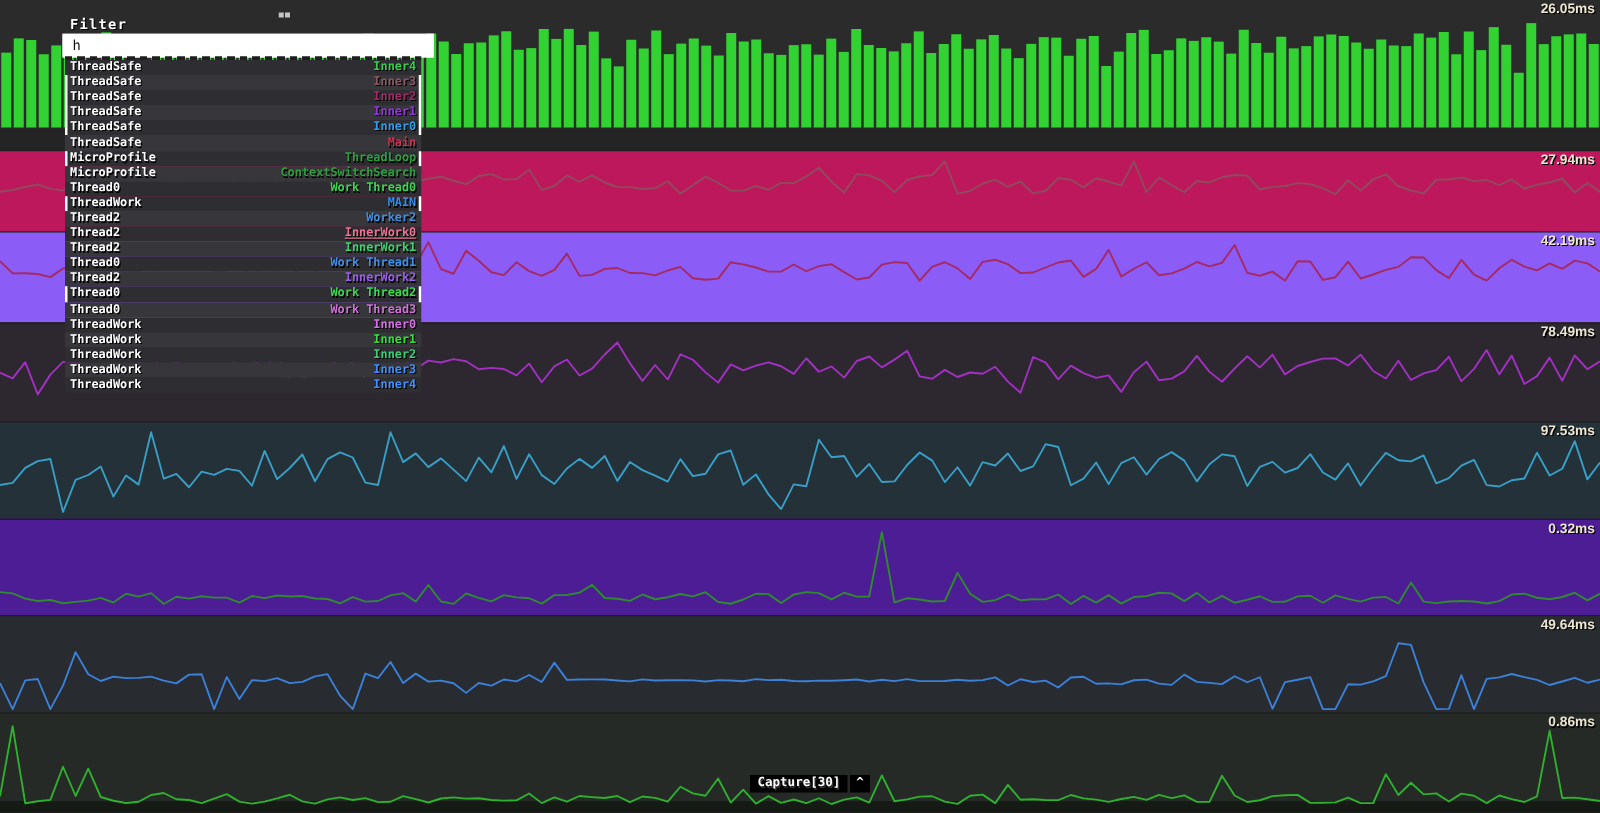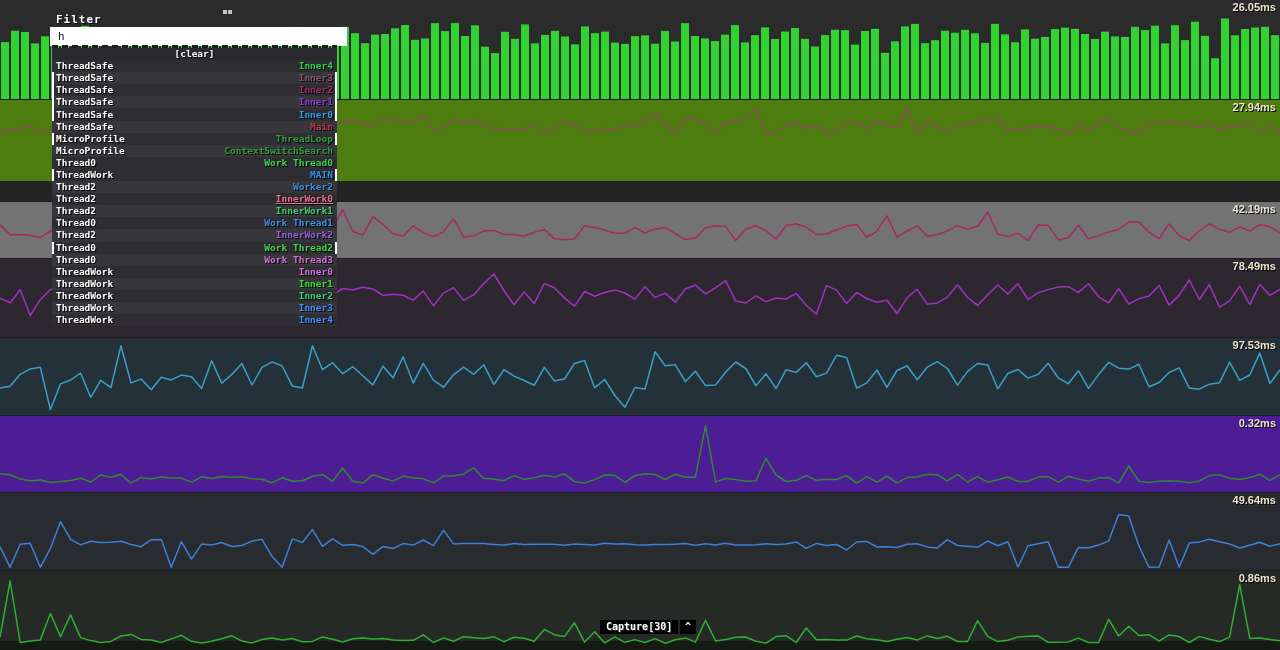--- a/index.html
+++ b/index.html
@@ -174,27 +174,27 @@
           <rect x="1211" y="58.2" width="8" height="43.8" fill="#32d232"></rect>
           <rect x="1221" y="18.5" width="8" height="83.5" fill="#32d232"></rect>
           <rect x="1231" y="35.3" width="8" height="66.7" fill="#32d232"></rect>
           <rect x="1241" y="29.0" width="8" height="73.0" fill="#32d232"></rect>
           <rect x="1251" y="27.5" width="8" height="74.5" fill="#32d232"></rect>
           <rect x="1261" y="26.8" width="8" height="75.2" fill="#32d232"></rect>
           <rect x="1271" y="35.2" width="8" height="66.8" fill="#32d232"></rect>
         </svg>
         <span class="mslabel">26.05ms</span>
       </div>
-      <div class="gsec" style="top: 99px; height: 82px; background: #4d7c0f; border-top: 1px solid rgb(29, 29, 29);">
+      <div class="gsec" style="top: 120px; height: 82px; background: #be185d; border-top: 1px solid rgb(29, 29, 29);">
         <svg width="1280" height="82" viewBox="0 0 1280 82" preserveAspectRatio="none">
           <polyline points="0.0,32.4 10.1,31.0 20.2,28.6 30.2,26.6 40.3,30.1 50.4,31.3 60.5,24.5 70.6,30.2 80.6,32.6 90.7,28.9 100.8,22.0 110.9,26.7 120.9,22.8 131.0,20.1 141.1,24.1 151.2,31.9 161.3,29.8 171.3,32.7 181.4,28.6 191.5,21.3 201.6,21.7 211.7,30.6 221.7,23.5 231.8,19.2 241.9,32.1 252.0,33.9 262.0,24.8 272.1,25.4 282.2,18.5 292.3,24.9 302.4,28.1 312.4,27.4 322.5,27.7 332.6,24.4 342.7,22.0 352.8,20.4 362.8,23.6 372.9,26.3 383.0,19.8 393.1,18.3 403.1,22.6 413.2,22.3 423.3,14.7 433.4,30.9 443.5,27.8 453.5,19.5 463.6,24.4 473.7,19.3 483.8,25.0 493.9,28.6 503.9,28.7 514.0,30.2 524.1,29.6 534.2,24.0 544.3,34.0 554.3,27.2 564.4,20.3 574.5,25.2 584.6,31.4 594.6,31.5 604.7,27.8 614.8,30.8 624.9,25.3 635.0,25.6 645.0,20.3 655.1,13.2 665.2,24.4 675.3,33.1 685.4,18.3 695.4,19.3 705.5,23.5 715.6,32.9 725.7,23.0 735.7,20.2 745.8,19.1 755.9,8.0 766.0,33.9 776.1,31.8 786.1,25.8 796.2,22.7 806.3,28.5 816.4,24.2 826.5,33.7 836.5,31.6 846.6,21.5 856.7,22.8 866.8,28.9 876.9,21.6 886.9,24.2 897.0,27.5 907.1,8.1 917.2,32.6 927.2,21.0 937.3,27.2 947.4,32.8 957.5,23.8 967.6,25.0 977.6,20.8 987.7,19.0 997.8,19.5 1007.9,30.6 1018.0,28.5 1028.0,27.9 1038.1,25.5 1048.2,26.3 1058.3,29.5 1068.3,34.4 1078.4,23.2 1088.5,31.5 1098.6,22.4 1108.7,18.5 1118.7,28.0 1128.8,31.5 1138.9,33.8 1149.0,22.8 1159.1,22.6 1169.1,21.1 1179.2,23.9 1189.3,23.0 1199.4,27.2 1209.4,22.4 1219.5,30.0 1229.6,26.7 1239.7,25.0 1249.8,22.0 1259.8,33.0 1269.9,25.4 1280.0,32.5" fill="none" stroke="#8f4b5e" stroke-width="1.5" stroke-linejoin="round"></polyline>
         </svg>
         <span class="mslabel">27.94ms</span>
       </div>
-      <div class="gsec" style="top: 201px; height: 73px; background: #737373; border-top: 1px solid rgb(29, 29, 29);">
+      <div class="gsec" style="top: 185px; height: 73px; background: #8b5cf6; border-top: 1px solid rgb(29, 29, 29);">
         <svg width="1280" height="73" viewBox="0 0 1280 73" preserveAspectRatio="none">
           <polyline points="0.0,22.9 10.1,32.7 20.2,32.6 30.2,33.2 40.3,35.7 50.4,28.8 60.5,27.3 70.6,34.8 80.6,38.3 90.7,28.8 100.8,32.0 110.9,31.1 120.9,34.1 131.0,25.9 141.1,26.3 151.2,26.6 161.3,21.8 171.3,31.8 181.4,30.4 191.5,23.5 201.6,37.6 211.7,23.8 221.7,30.8 231.8,24.9 241.9,37.1 252.0,32.3 262.0,26.4 272.1,27.8 282.2,28.7 292.3,21.9 302.4,27.8 312.4,29.3 322.5,25.2 332.6,25.8 342.7,7.7 352.8,29.3 362.8,33.0 372.9,14.6 383.0,22.6 393.1,31.8 403.1,34.1 413.2,23.8 423.3,30.9 433.4,34.7 443.5,29.9 453.5,16.9 463.6,34.7 473.7,33.9 483.8,29.1 493.9,28.4 503.9,32.4 514.0,32.5 524.1,34.3 534.2,30.4 544.3,27.5 554.3,36.6 564.4,37.8 574.5,36.9 584.6,23.8 594.6,25.5 604.7,28.0 614.8,31.3 624.9,31.3 635.0,25.6 645.0,31.0 655.1,26.9 665.2,25.4 675.3,31.7 685.4,37.6 695.4,36.0 705.5,25.7 715.6,23.7 725.7,24.4 735.7,38.5 745.8,27.3 755.9,23.8 766.0,28.7 776.1,37.2 786.1,23.5 796.2,21.8 806.3,25.3 816.4,32.5 826.5,32.0 836.5,28.0 846.6,24.0 856.7,22.4 866.8,35.5 876.9,29.1 886.9,13.9 897.0,35.2 907.1,29.0 917.2,23.8 927.2,34.2 937.3,32.7 947.4,28.9 957.5,23.6 967.6,27.1 977.6,24.3 987.7,10.0 997.8,32.3 1007.9,34.6 1018.0,31.3 1028.0,38.6 1038.1,23.0 1048.2,23.2 1058.3,37.9 1068.3,35.8 1078.4,23.3 1088.5,36.8 1098.6,33.6 1108.7,29.9 1118.7,27.5 1128.8,19.8 1138.9,20.0 1149.0,30.1 1159.1,36.6 1169.1,21.9 1179.2,33.7 1189.3,38.5 1199.4,28.6 1209.4,21.8 1219.5,27.3 1229.6,30.3 1239.7,24.7 1249.8,29.1 1259.8,22.5 1269.9,24.7 1280.0,31.2" fill="none" stroke="#a62960" stroke-width="1.5" stroke-linejoin="round"></polyline>
         </svg>
         <span class="mslabel">42.19ms</span>
       </div>
       <div class="gsec" style="top: 258px; height: 79px; background: rgb(45, 40, 48); border-top: 1px solid rgb(29, 29, 29); padding-left: 41px;">
         <svg width="1280" height="79" viewBox="0 0 1280 79" preserveAspectRatio="none">
           <polyline points="0.0,39.1 10.1,43.7 20.2,30.7 30.2,56.5 40.3,40.7 50.4,30.5 60.5,30.3 70.6,34.0 80.6,36.4 90.7,44.7 100.8,38.1 110.9,31.1 120.9,24.9 131.0,38.1 141.1,30.6 151.2,36.7 161.3,34.4 171.3,37.4 181.4,37.6 191.5,26.5 201.6,29.1 211.7,34.9 221.7,25.0 231.8,44.8 241.9,44.5 252.0,35.3 262.0,34.7 272.1,27.3 282.2,31.0 292.3,44.6 302.4,54.1 312.4,35.7 322.5,28.1 332.6,36.0 342.7,29.5 352.8,31.0 362.8,28.3 372.9,30.0 383.0,36.4 393.1,35.3 403.1,36.2 413.2,41.3 423.3,31.9 433.4,46.8 443.5,34.1 453.5,28.6 463.6,41.4 473.7,35.9 483.8,24.6 493.9,15.0 503.9,31.5 514.0,45.7 524.1,33.0 534.2,44.6 544.3,24.5 554.3,28.8 564.4,38.9 574.5,47.1 584.6,32.5 594.6,37.3 604.7,33.5 614.8,30.9 624.9,34.0 635.0,40.1 645.0,27.6 655.1,38.4 665.2,34.1 675.3,43.1 685.4,29.8 695.4,26.2 705.5,34.9 715.6,28.7 725.7,21.6 735.7,42.1 745.8,44.0 755.9,36.9 766.0,42.6 776.1,39.0 786.1,40.0 796.2,34.4 806.3,46.3 816.4,55.2 826.5,26.6 836.5,31.1 846.6,44.5 856.7,33.5 866.8,39.5 876.9,43.3 886.9,41.3 897.0,54.5 907.1,38.8 917.2,30.3 927.2,45.2 937.3,43.9 947.4,38.1 957.5,25.7 967.6,38.5 977.6,46.4 987.7,35.8 997.8,26.0 1007.9,34.9 1018.0,24.8 1028.0,40.5 1038.1,33.8 1048.2,30.6 1058.3,27.9 1068.3,27.7 1078.4,33.4 1088.5,24.7 1098.6,37.8 1108.7,43.8 1118.7,29.6 1128.8,45.0 1138.9,39.7 1149.0,37.1 1159.1,26.4 1169.1,46.1 1179.2,36.1 1189.3,21.0 1199.4,40.5 1209.4,25.5 1219.5,48.2 1229.6,41.9 1239.7,27.1 1249.8,45.6 1259.8,25.3 1269.9,36.4 1280.0,30.1" fill="none" stroke="#a32fc4" stroke-width="1.5" stroke-linejoin="round"></polyline>
         </svg>
         <span class="mslabel">78.49ms</span>
@@ -225,23 +225,20 @@
         <span class="mslabel">0.86ms</span>
       </div>
     </div>
 
 
   <div id="filter-panel">
     <div id="filter-label">Filter</div>
     <input id="filter-input" type="text" value="h" style="">
     <div id="dropdown-handle"></div>
     <div id="dropdown">
-        <div class="frow clear-row">
-          <span>[clear]</span>
-        </div>
         <div class="frow odd">
           <span class="gl">ThreadSafe</span>
           <span class="tl" style="color: rgb(48, 208, 74);">Inner4</span>
         </div>
         <div class="frow even">
           <span class="gl">ThreadSafe</span>
           <span class="tl" style="color: rgb(138, 88, 100);">Inner3</span>
           <span class="mk l"></span>
           <span class="mk r"></span>
         </div>

